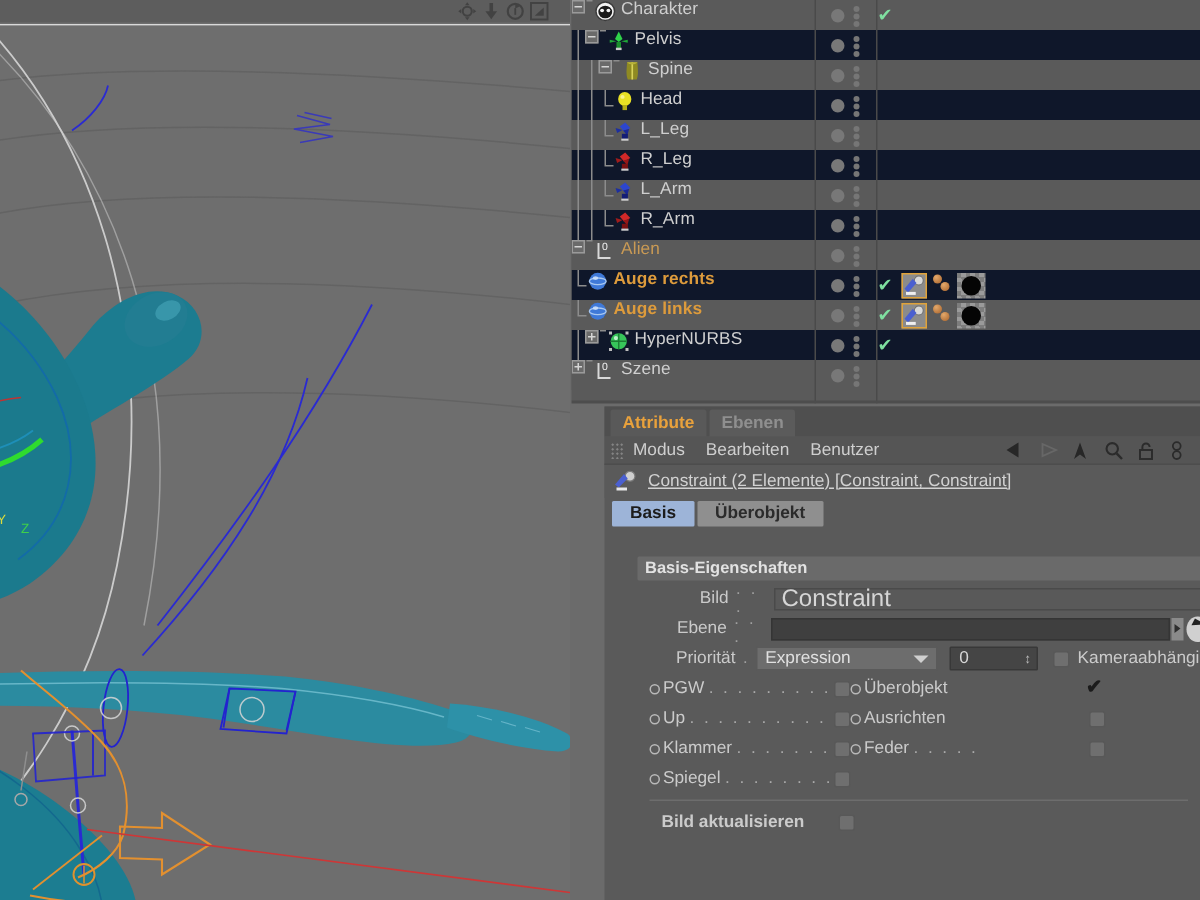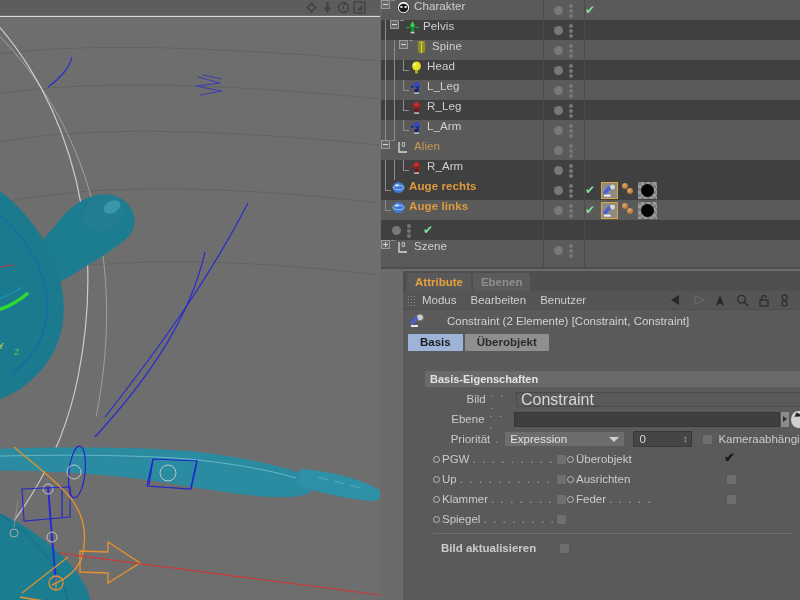--- a/index.html
+++ b/index.html
@@ -43,21 +43,21 @@
   #objman {
     position: absolute; left: 381px; top: 0; width: 419px; height: 269px;
     background: #5a5a5a;
     overflow: hidden;
   }
   #om-tree { position: absolute; left:0; top:0; width: 419px; }
   .om-row {
     position: relative; height: 20px; display: flex; align-items: center;
     background: #5a5a5a;
   }
-  .om-row.alt { background: #404040; }
+  .om-row.alt { background: #0f172a; }
   .om-name-col {
     width: 162px; height: 20px; position: relative;
     display: flex; align-items: flex-start; flex-shrink: 0;
     overflow: hidden;
   }
   .om-label {
     font-size: 11.5px; color: #cfcfcf; white-space: nowrap;
     letter-spacing: .1px;
   }
   .om-label.orange { color: #dd9b3c; font-weight: bold; }
@@ -162,21 +162,21 @@
     font-size: 11.5px; color: #cfcfcf; margin-right: 14px; white-space: nowrap;
   }
   #am-tools { margin-left: auto; display:flex; align-items:center; gap: 9px; padding-right: 3px; }
   .am-tool { width: 13px; height: 13px; position: relative; opacity: .85; }
 
   #am-objline {
     height: 22px; display: flex; align-items: center; padding-left: 5px;
     background: #5a5a5a;
   }
   #am-objline .objicon { width: 16px; height: 16px; }
-  #am-objtitle { font-size: 11.5px; color: #d2d2d2; margin-left: 19px; }
+  #am-objtitle { font-size: 11.5px; color: #d2d2d2; margin-left: 4px; text-decoration: underline; }
 
   #am-subtabs { height: 20px; display: flex; align-items: center; padding-left: 5px; gap: 2px; }
   .am-subtab {
     height: 17px; line-height: 17px; padding: 0 12px; font-size: 11.5px;
     font-weight: bold; color: #2b2b2b; background: #8f8f8f; border-radius: 1px;
   }
   .am-subtab.active { background: #9db4d8; color: #1c1c1c; }
 
   #am-body { padding: 16px; }
 
@@ -577,54 +577,54 @@
             <span class="dot-big"></span>
             <span class="dot-stack">
               <i></i>
               <i></i>
               <i></i>
             </span>
           </div>
           <div class="om-check"></div>
           <div class="om-tagarea"></div>
         </div>
-        <div class="om-row">
-          <div class="om-name-col">
-            <span class="expander"></span>
-            <span style="width: 4px; height: 1px; background: rgb(140, 140, 140); flex-shrink: 0;"></span>
-            <span class="objicon"><svg width="15" height="15" viewBox="0 0 15 15">
-                <path d="M3 2 L3 12 L11 12" fill="none" stroke="#d9d9d9" stroke-width="1.3"></path>
-                <text x="5.4" y="6.6" font-family="Liberation Sans, sans-serif" font-size="7" fill="#f0f0f0">0</text>
-              </svg></span>
-            <span class="om-label dimorange">Alien</span>
-          </div>
-          <div class="om-dots">
-            <span class="dot-big"></span>
-            <span class="dot-stack">
-              <i></i>
-              <i></i>
-              <i></i>
-            </span>
-          </div>
-          <div class="om-check"></div>
-          <div class="om-tagarea"></div>
-        </div>
         <div class="om-row alt">
           <div class="om-name-col">
             <span class="treeline vert"></span>
             <span class="treeline vert"></span>
             <span class="treeline branch"></span>
             <span class="objicon"><svg width="15" height="15" viewBox="0 0 15 15">
                 <path d="M7.8 1.6 L11.2 5.4 L7 7.6 L4.2 4.4 Z" fill="#d02828"></path>
                 <path d="M1.4 5.4 L6 6.6 L2.4 8.6 Z" fill="#a01c1c"></path>
                 <path d="M6.4 7 L10.4 6 L9.2 10.4 Z" fill="#951818"></path>
                 <rect x="5.6" y="9.2" width="4" height="3.4" fill="#7a1212"></rect>
                 <rect x="5.2" y="12.4" width="4.8" height="1.4" fill="#cfcfcf"></rect>
               </svg></span>
             <span class="om-label">R_Arm</span>
+          </div>
+          <div class="om-dots">
+            <span class="dot-big"></span>
+            <span class="dot-stack">
+              <i></i>
+              <i></i>
+              <i></i>
+            </span>
+          </div>
+          <div class="om-check"></div>
+          <div class="om-tagarea"></div>
+        </div>
+        <div class="om-row">
+          <div class="om-name-col">
+            <span class="expander"></span>
+            <span style="width: 4px; height: 1px; background: rgb(140, 140, 140); flex-shrink: 0;"></span>
+            <span class="objicon"><svg width="15" height="15" viewBox="0 0 15 15">
+                <path d="M3 2 L3 12 L11 12" fill="none" stroke="#d9d9d9" stroke-width="1.3"></path>
+                <text x="5.4" y="6.6" font-family="Liberation Sans, sans-serif" font-size="7" fill="#f0f0f0">0</text>
+              </svg></span>
+            <span class="om-label dimorange">Alien</span>
           </div>
           <div class="om-dots">
             <span class="dot-big"></span>
             <span class="dot-stack">
               <i></i>
               <i></i>
               <i></i>
             </span>
           </div>
           <div class="om-check"></div>
@@ -696,20 +696,35 @@
             <div class="tag-dots">
               <i></i>
               <i></i>
             </div>
             <div class="tag-eye">
               <span></span>
             </div>
           </div>
         </div>
         <div class="om-row alt">
+          <div class="om-name-col">
+            <span class="treeline vert"></span>
+            <span class="expander plus"></span>
+            <span style="width: 4px; height: 1px; background: rgb(140, 140, 140); flex-shrink: 0;"></span>
+            <span class="objicon"><svg width="15" height="15" viewBox="0 0 15 15">
+                <circle cx="7.5" cy="7.5" r="5.4" fill="#37c55a"></circle>
+                <path d="M2.2 7.5 H12.8 M7.5 2.2 V12.8" stroke="#1d7a33" stroke-width="0.9"></path>
+                <circle cx="5.6" cy="5.4" r="1.4" fill="#c9f5d6" opacity="0.9"></circle>
+                <rect x="1" y="1" width="2" height="2" fill="#bdbdbd"></rect>
+                <rect x="12" y="1" width="2" height="2" fill="#bdbdbd"></rect>
+                <rect x="1" y="12" width="2" height="2" fill="#bdbdbd"></rect>
+                <rect x="12" y="12" width="2" height="2" fill="#bdbdbd"></rect>
+              </svg></span>
+            <span class="om-label">HyperNURBS</span>
+          </div>
           <div class="om-dots">
             <span class="dot-big"></span>
             <span class="dot-stack">
               <i></i>
               <i></i>
               <i></i>
             </span>
           </div>
           <div class="om-check">✔</div>
           <div class="om-tagarea"></div>

